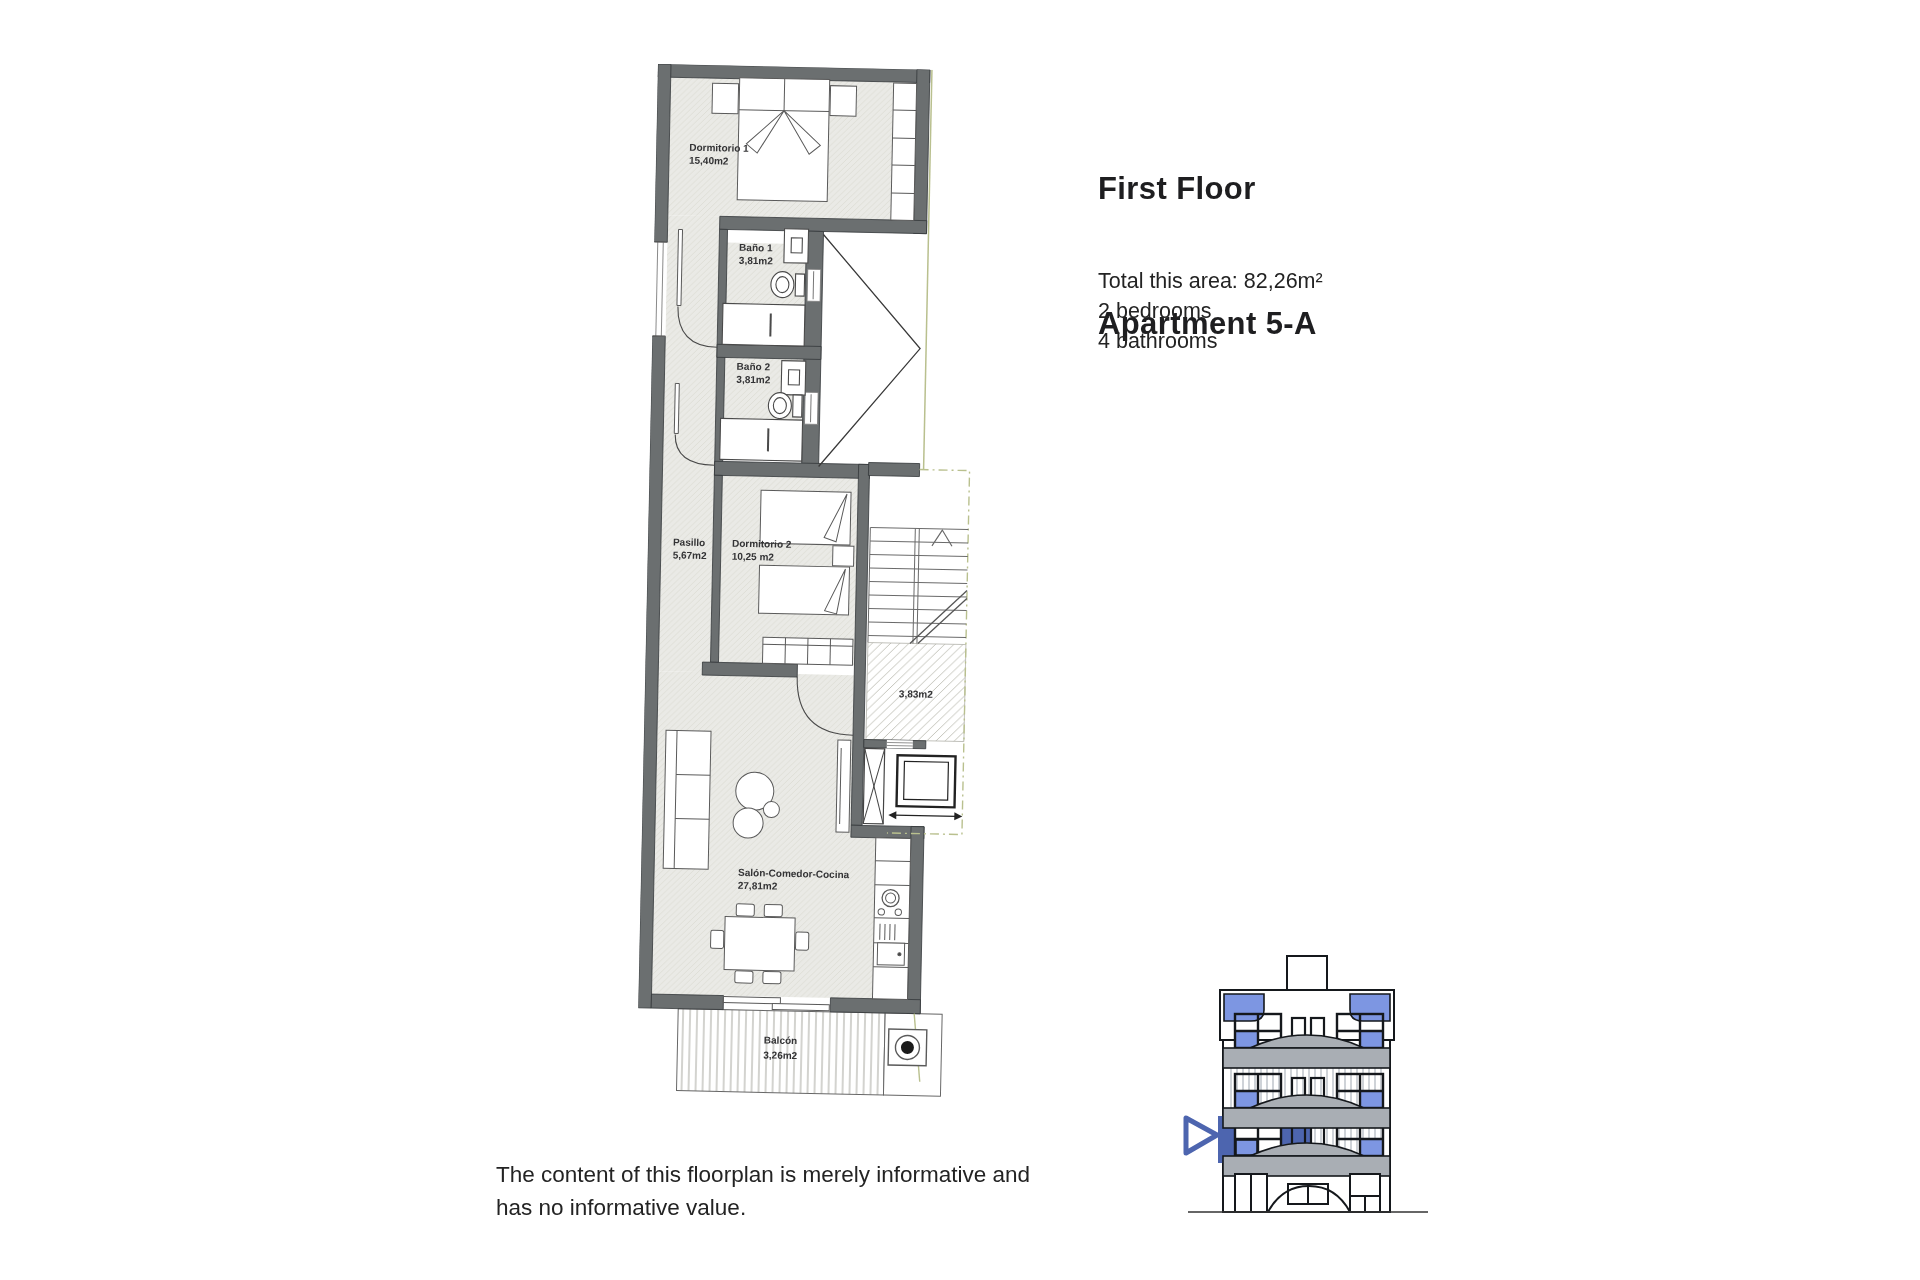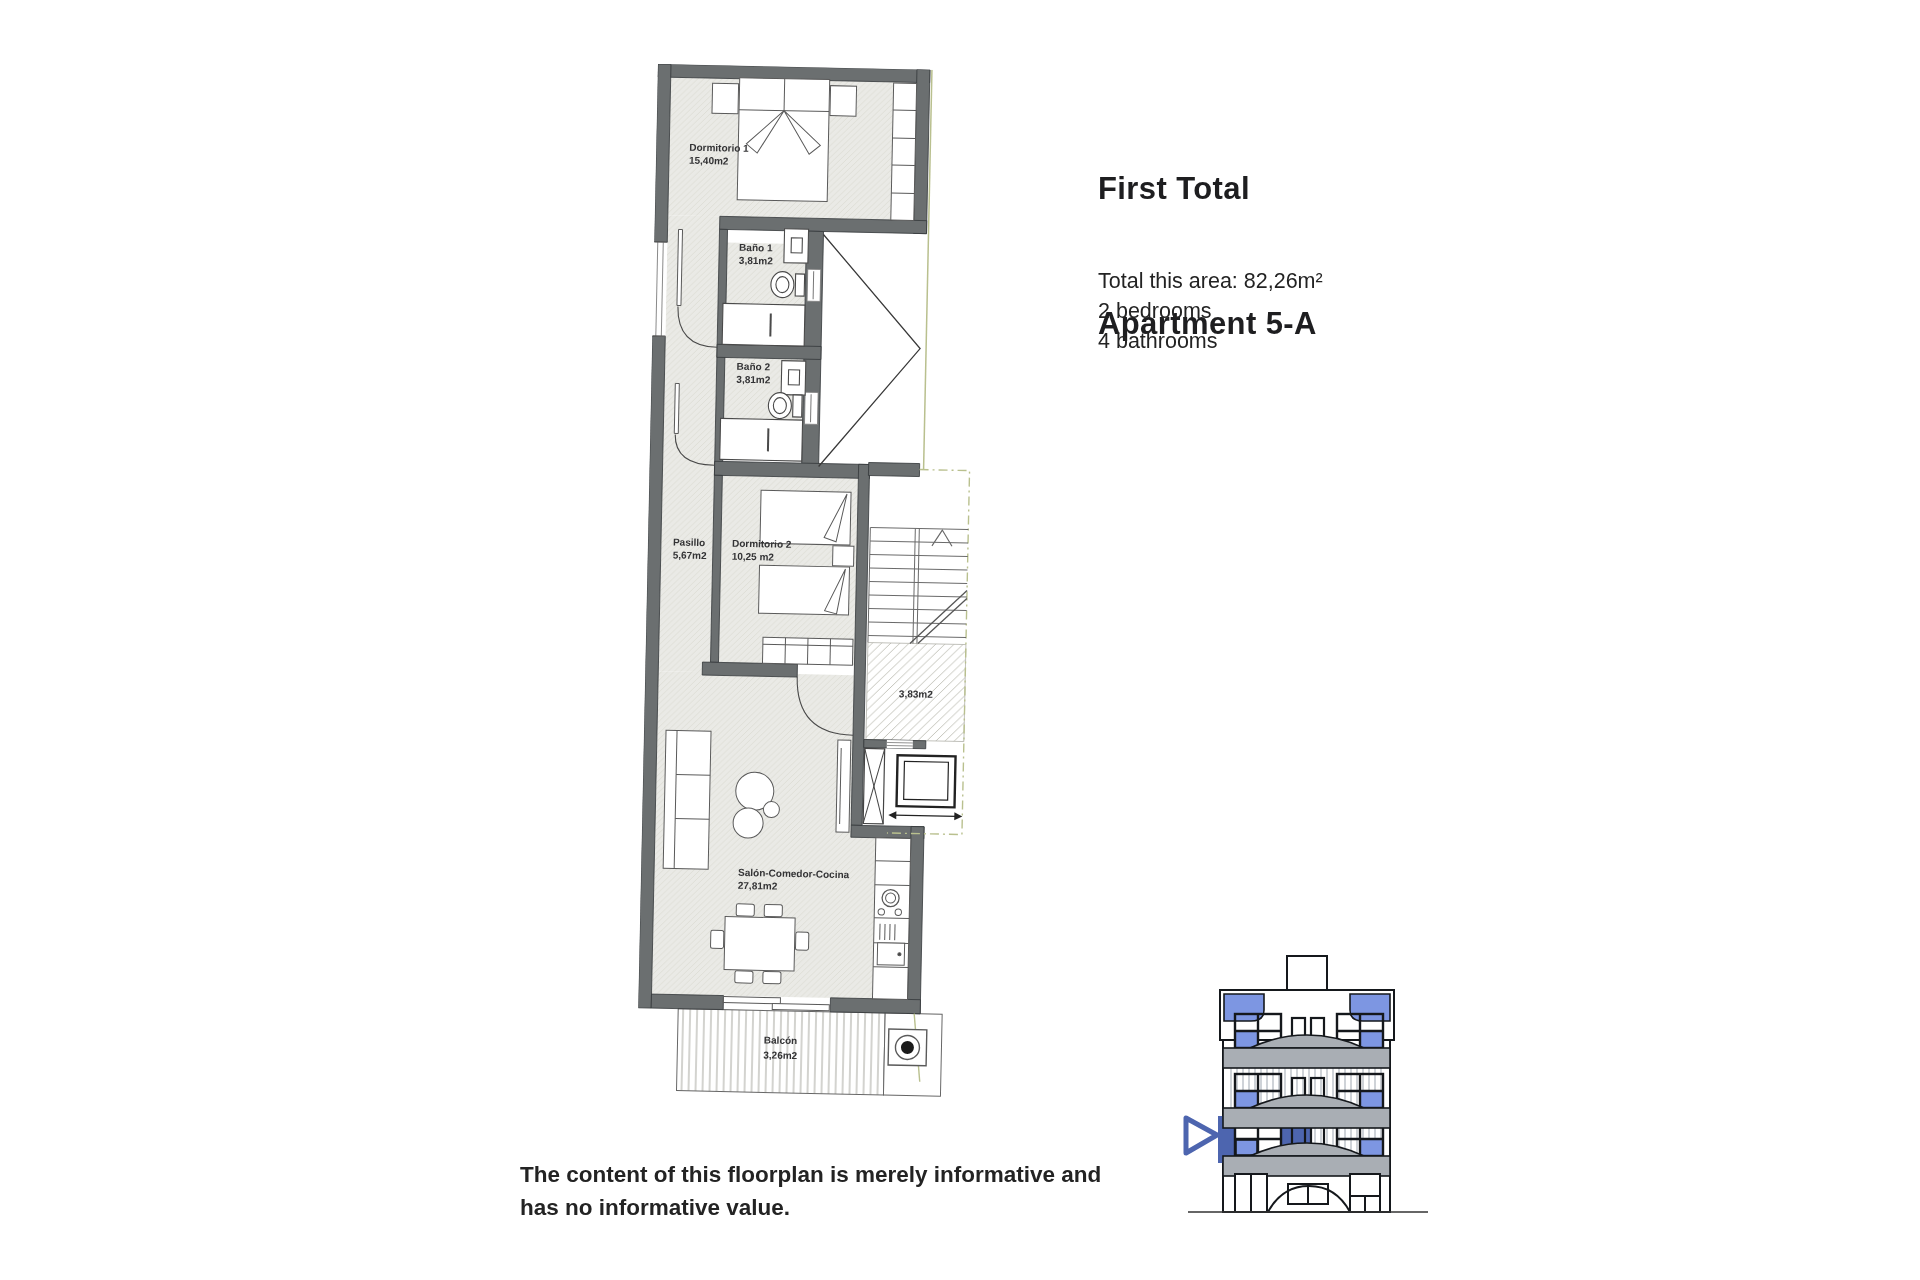--- a/index.html
+++ b/index.html
@@ -12,37 +12,37 @@
     position:absolute;left:1098px;top:76px;
     font-size:31px;font-weight:600;letter-spacing:.4px;
     color:#1e1e20;line-height:45px;white-space:pre;
   }
   .summary{
     position:absolute;left:1098px;top:266px;
     font-size:21.5px;font-weight:400;color:#232323;line-height:30px;
   }
   .disclaimer{
     position:absolute;left:496px;top:1158px;width:700px;
-    font-size:22.5px;font-weight:700;color:#232323;line-height:33px;margin-left:24px;
+    font-size:22.5px;font-weight:400;color:#232323;line-height:33px;
   }
   .plan-wrap{
     position:absolute;left:658px;top:64px;width:330px;height:1050px;
     transform:rotate(1.2deg);transform-origin:0 0;
   }
   .elevation-wrap{
     position:absolute;left:1140px;top:948px;width:300px;height:292px;
   }
   svg text{font-family:"Liberation Sans", sans-serif;}
   .room-label{font-size:10px;font-weight:bold;fill:#333335;}
 </style>
 </head>
 <body>
 
 <div class="page-title">
-  <div>First Total</div>
+  <div>First Floor</div>
   <div>Apartment 5-A</div>
 </div>
 
 <div class="summary">
   <div>Total this area: 82,26m²</div>
   <div>2 bedrooms</div>
   <div>4 bathrooms</div>
 </div>
 
 <div class="disclaimer">

